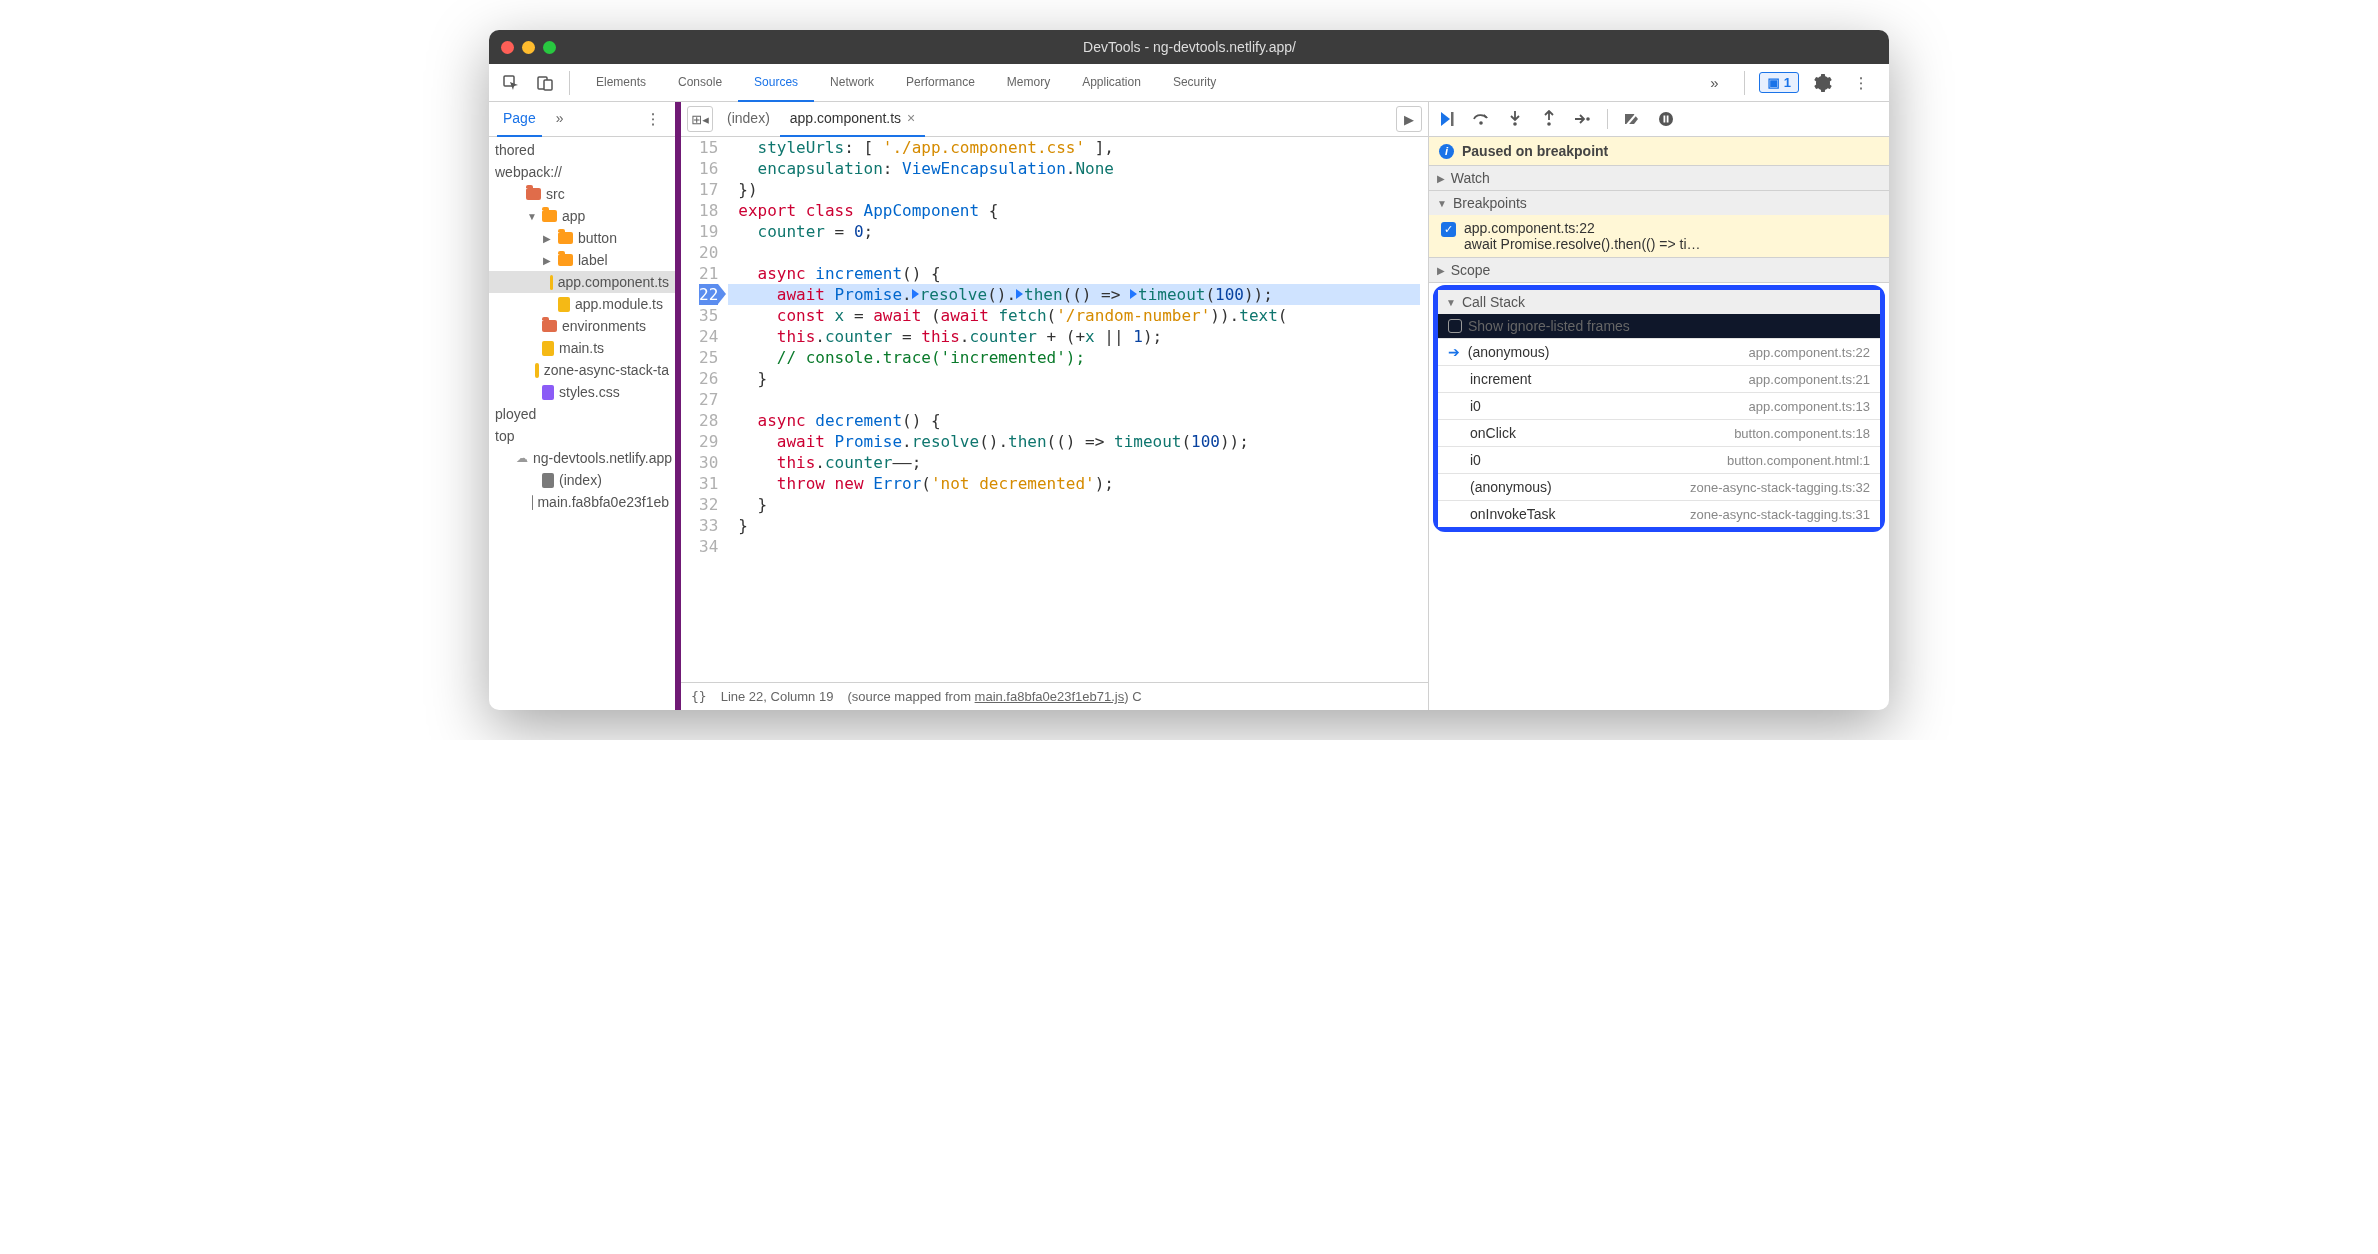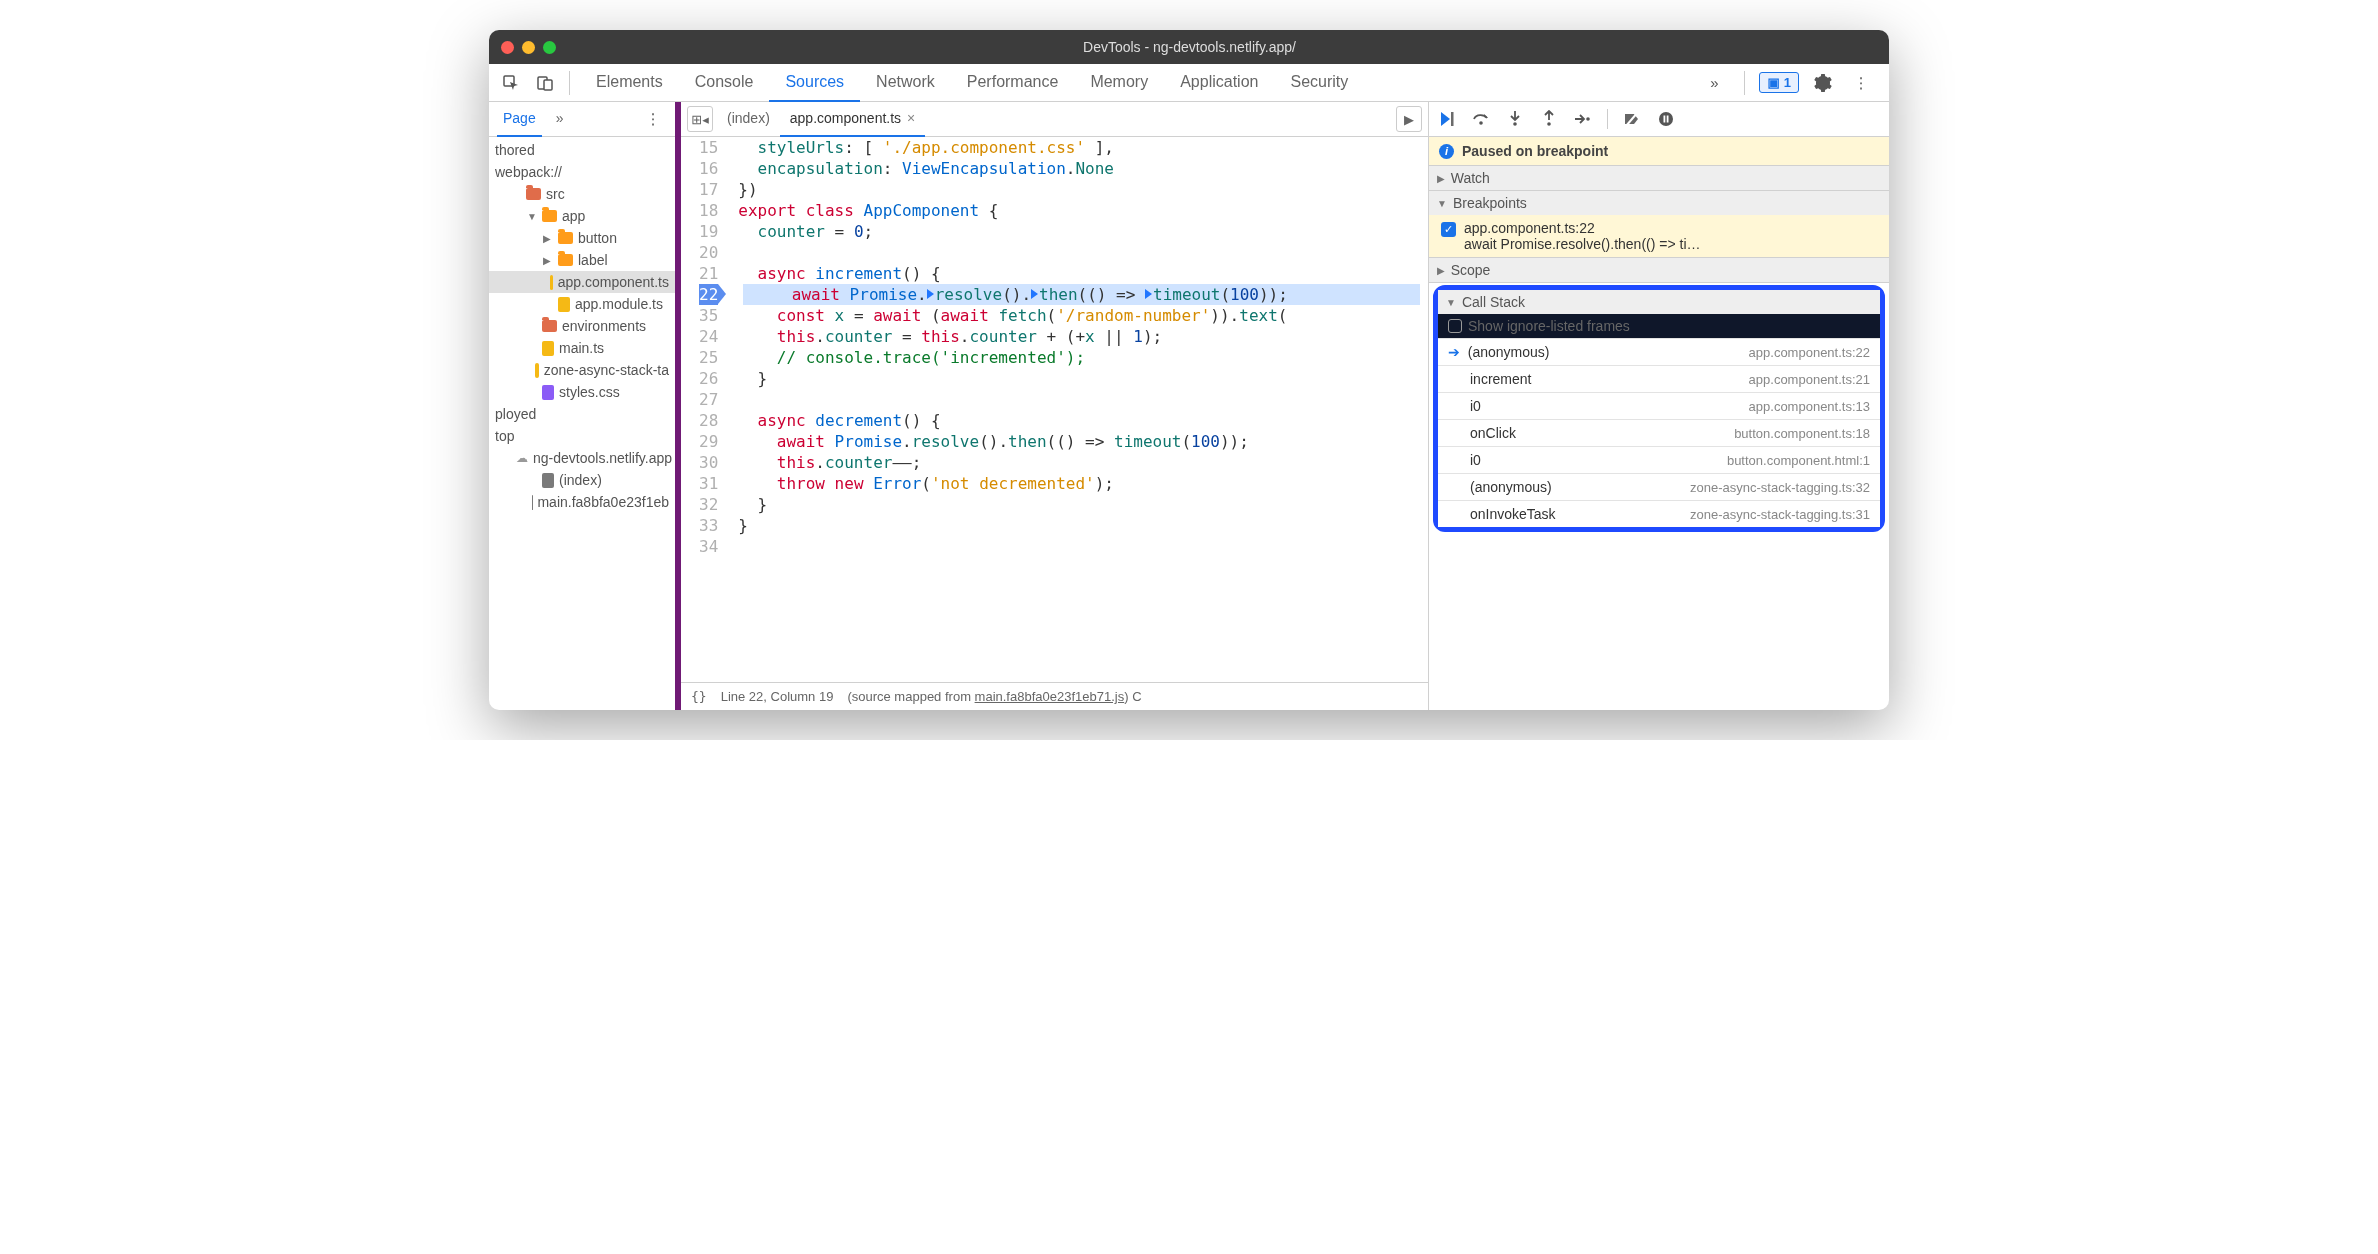--- a/index.html
+++ b/index.html
@@ -10,21 +10,21 @@
 .titlebar { background: #3c3c3c; height: 34px; display: flex; align-items: center; padding: 0 12px; color: #ddd; font-size: 14px; }
 .traffic { display: flex; gap: 8px; }
 .tl { width: 13px; height: 13px; border-radius: 50%; }
 .tl.red { background: #ff5f57; } .tl.yellow { background: #febc2e; } .tl.green { background: #28c840; }
 .title-text { flex: 1; text-align: center; font-weight: 500; }
 
 .toolbar { height: 38px; border-bottom: 1px solid #d0d0d0; display: flex; align-items: center; padding: 0 8px; gap: 6px; }
 .tb-icon { width: 28px; height: 28px; display: flex; align-items: center; justify-content: center; color: #555; cursor: pointer; }
 .tb-sep { width: 1px; height: 24px; background: #ccc; margin: 0 4px; }
 .tabs { display: flex; gap: 0; flex: 1; }
-.tab { padding: 0 16px; height: 38px; display: flex; align-items: center; color: #666; cursor: pointer; border-bottom: 2px solid transparent; font-size: 16px; }
+.tab { padding: 0 16px; height: 38px; display: flex; align-items: center; color: #666; cursor: pointer; border-bottom: 2px solid transparent; font-size: 12px; }
 .tab.active { color: #1a73e8; border-bottom-color: #1a73e8; }
 .tb-right { display: flex; align-items: center; gap: 10px; padding: 0 6px; }
 .badge { background: #e8f0fe; color: #1a73e8; border: 1px solid #1a73e8; border-radius: 3px; padding: 2px 7px; font-size: 13px; font-weight: 600; display: flex; align-items: center; gap: 4px; }
 
 .body { flex: 1; display: flex; overflow: hidden; }
 
 .navigator { width: 192px; border-right: 6px solid #701a75; display: flex; flex-direction: column; overflow: hidden; }
 .nav-tabs { height: 35px; border-bottom: 1px solid #d0d0d0; display: flex; align-items: center; padding: 0 8px; gap: 8px; }
 .nav-tab { padding: 0 6px; height: 35px; display: flex; align-items: center; color: #666; cursor: pointer; border-bottom: 2px solid transparent; font-size: 14px; }
 .nav-tab.active { color: #1a73e8; border-bottom-color: #1a73e8; }
@@ -45,21 +45,21 @@
 .ed-btn { width: 26px; height: 26px; display:flex;align-items:center;justify-content:center;color:#666;cursor:pointer;border:1px solid #ccc;border-radius:3px; font-size:13px; }
 .ed-tab { padding: 0 10px; height: 35px; display: flex; align-items: center; gap: 6px; color: #666; cursor: pointer; border-bottom: 2px solid transparent; font-size: 14px; }
 .ed-tab.active { color: #333; border-bottom-color: #1a73e8; }
 .editor { flex: 1; display: flex; overflow: auto; font-family: "Menlo","Monaco",monospace; font-size: 16px; line-height: 21px; }
 .gutter { background: #fff; text-align: right; padding: 0 10px 0 18px; color: #b0b0b0; user-select: none; }
 .gutter .ln { height: 21px; }
 .gutter .ln.bp { background: #5b8def; color: #fff; position:relative; }
 .gutter .ln.bp::after { content:""; position:absolute; right:-8px; top:0; border-top:10.5px solid transparent; border-bottom:10.5px solid transparent; border-left:8px solid #5b8def; }
 .code { flex:1; white-space: pre; padding-right: 8px; }
 .code .line { height: 21px; padding-left: 10px; }
-.code .line.hl { background: #cfe3ff; margin-left: 15px; }
+.code .line.hl { background: #cfe3ff; }
 .kw { color: #c03; } .fn { color: #0f766e; } .def { color: #0066cc; font-weight:500; } .str { color: #d58b00; } .num { color: #0842a0; } .com { color: #0a7a2b; }
 .debug-step { display:inline-block; width:0; height:0; border-top:5px solid transparent; border-bottom:5px solid transparent; border-left:7px solid #2176ff; vertical-align:1px; margin-right:1px; }
 
 .status { height: 28px; border-top: 1px solid #d0d0d0; display:flex; align-items:center; padding: 0 10px; font-size: 13px; color:#666; gap:14px; }
 .status a { color:#666; text-decoration: underline; }
 
 .debug { width: 460px; display: flex; flex-direction: column; overflow: hidden; }
 .debug-ctrl { height: 35px; border-bottom: 1px solid #d0d0d0; display: flex; align-items:center; padding: 0 8px; gap: 14px; }
 .dc-icon { color:#555; cursor:pointer; font-size:16px; display:flex; align-items:center; justify-content:center; width:20px; }
 .dc-icon.blue { color:#1a73e8; }

